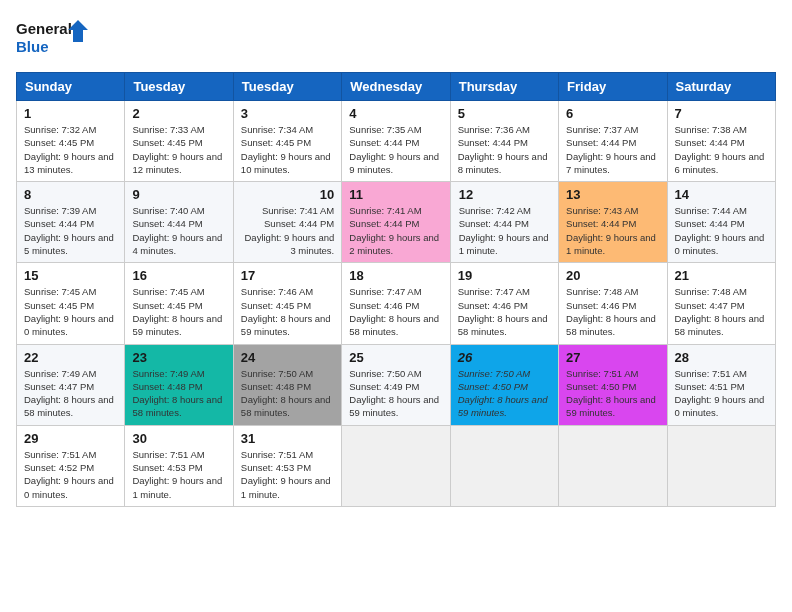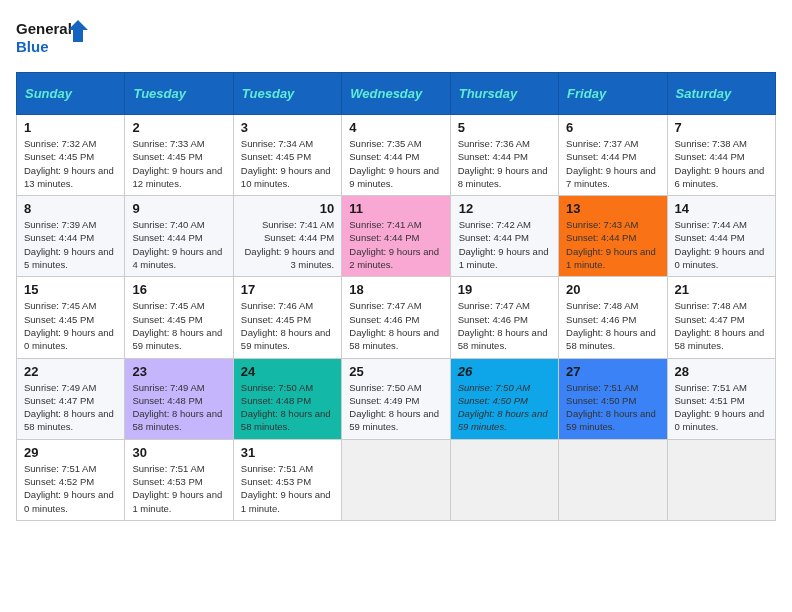--- a/index.html
+++ b/index.html
@@ -33,27 +33,26 @@
       font-size: 14px;
       color: #444;
     }
     .calendar {
       width: 100%;
       border-collapse: collapse;
       border: 1px solid #ccc;
     }
     .calendar th {
       background: #1565c0;
-      color: #5eead4;
+      color: #ffffff;
       text-align: left;
-      padding: 13px 8px;
+      padding: 6px 8px;
       font-size: 13px;
       font-weight: 600;
       border: 1px solid #1254a1;
-      font-style: italic;
     }
     .calendar td {
       vertical-align: top;
       padding: 5px 7px;
       border: 1px solid #ccc;
       width: calc(100% / 7);
       min-height: 80px;
       background: #fff;
     }
     .calendar tr:nth-child(even) td {
@@ -149,21 +148,21 @@
           <div class="day-info">Sunrise: 7:41 AM<br>Sunset: 4:44 PM<br>Daylight: 9 hours and 3 minutes.</div>
         </td>
         <td style="background: #f9a8d4;">
           <span class="day-number">11</span>
           <div class="day-info">Sunrise: 7:41 AM<br>Sunset: 4:44 PM<br>Daylight: 9 hours and 2 minutes.</div>
         </td>
         <td style="background: rgb(245, 247, 250); padding-left: 8px;">
           <span class="day-number">12</span>
           <div class="day-info">Sunrise: 7:42 AM<br>Sunset: 4:44 PM<br>Daylight: 9 hours and 1 minute.</div>
         </td>
-        <td style="background: #f97316;">
+        <td style="background: #fdba74;">
           <span class="day-number">13</span>
           <div class="day-info">Sunrise: 7:43 AM<br>Sunset: 4:44 PM<br>Daylight: 9 hours and 1 minute.</div>
         </td>
         <td style="background: rgb(245, 247, 250);">
           <span class="day-number">14</span>
           <div class="day-info">Sunrise: 7:44 AM<br>Sunset: 4:44 PM<br>Daylight: 9 hours and 0 minutes.</div>
         </td>
       </tr>
       <tr>
         <td>
@@ -193,37 +192,37 @@
         <td>
           <span class="day-number">21</span>
           <div class="day-info">Sunrise: 7:48 AM<br>Sunset: 4:47 PM<br>Daylight: 8 hours and 58 minutes.</div>
         </td>
       </tr>
       <tr>
         <td style="background: rgb(245, 247, 250);">
           <span class="day-number">22</span>
           <div class="day-info">Sunrise: 7:49 AM<br>Sunset: 4:47 PM<br>Daylight: 8 hours and 58 minutes.</div>
         </td>
-        <td style="background: #c4b5fd; margin-top: 15px;">
+        <td style="background: #14b8a6; margin-top: 15px;">
           <span class="day-number">23</span>
           <div class="day-info">Sunrise: 7:49 AM<br>Sunset: 4:48 PM<br>Daylight: 8 hours and 58 minutes.</div>
         </td>
-        <td style="background: #14b8a6;">
+        <td style="background: #a3a3a3;">
           <span class="day-number">24</span>
           <div class="day-info">Sunrise: 7:50 AM<br>Sunset: 4:48 PM<br>Daylight: 8 hours and 58 minutes.</div>
         </td>
         <td style="background: rgb(245, 247, 250);">
           <span class="day-number">25</span>
           <div class="day-info">Sunrise: 7:50 AM<br>Sunset: 4:49 PM<br>Daylight: 8 hours and 59 minutes.</div>
         </td>
         <td style="background: #0ea5e9; font-style: italic;">
           <span class="day-number">26</span>
           <div class="day-info">Sunrise: 7:50 AM<br>Sunset: 4:50 PM<br>Daylight: 8 hours and 59 minutes.</div>
         </td>
-        <td style="background: #3b82f6;">
+        <td style="background: #d946ef;">
           <span class="day-number">27</span>
           <div class="day-info">Sunrise: 7:51 AM<br>Sunset: 4:50 PM<br>Daylight: 8 hours and 59 minutes.</div>
         </td>
         <td style="background: rgb(245, 247, 250); margin-top: 12px;">
           <span class="day-number">28</span>
           <div class="day-info">Sunrise: 7:51 AM<br>Sunset: 4:51 PM<br>Daylight: 9 hours and 0 minutes.</div>
         </td>
       </tr>
       <tr>
         <td>

